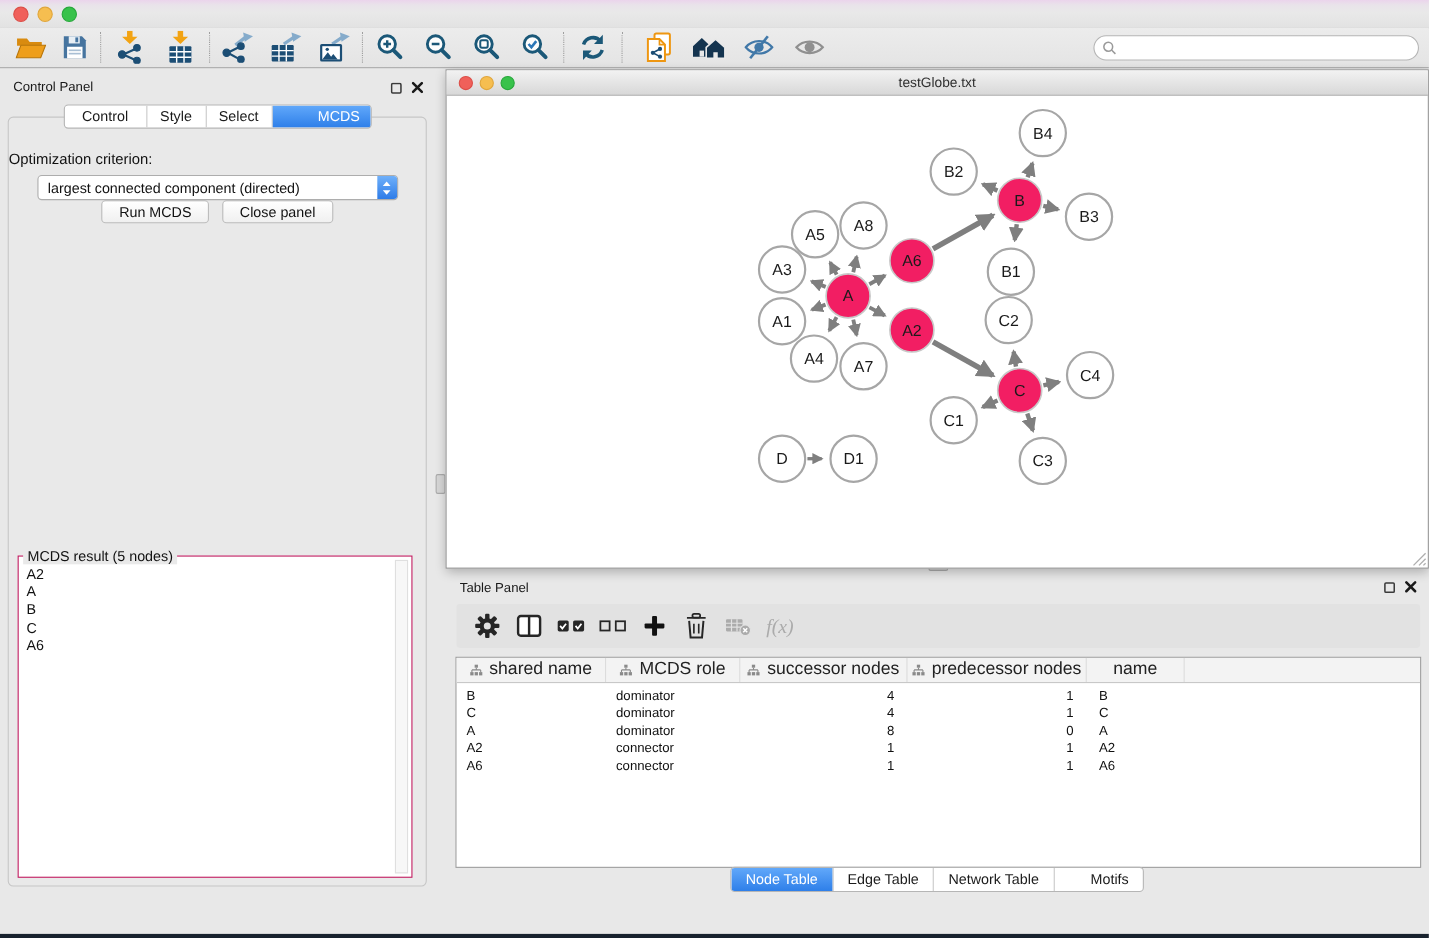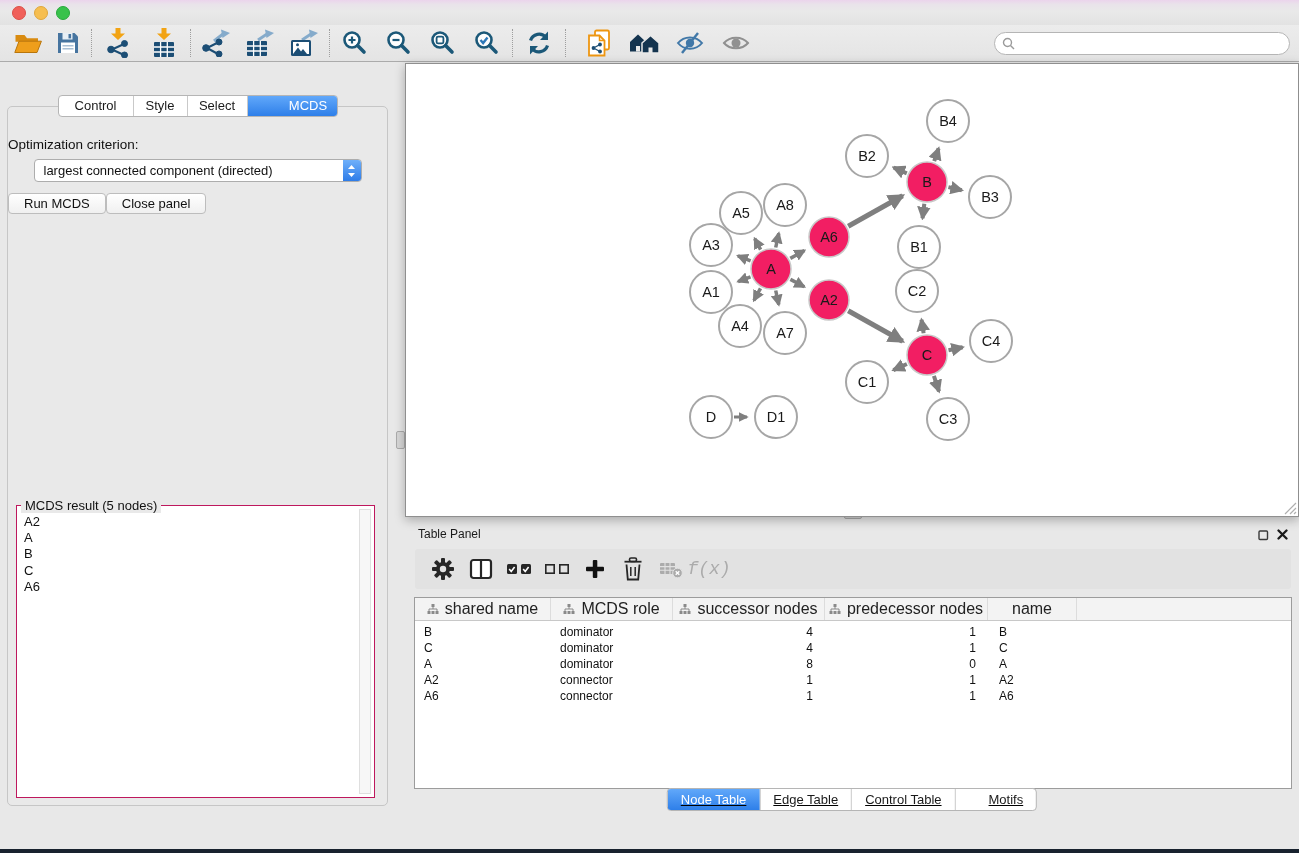--- a/index.html
+++ b/index.html
@@ -44,21 +44,21 @@
   .seg .tab.sel{background:linear-gradient(#61A8FA,#2E7FE9);color:#FFF;}
   .cp-tabs{position:absolute;top:33px;left:50%;transform:translateX(-50%);z-index:2;}
   .cp-body{position:absolute;top:44px;left:7px;right:7px;bottom:6px;background:#E9E9E9;
     border:1px solid #C6C6C6;border-radius:5px;}
   .opt-label{margin-top:30px;font-size:13.5px;color:#111;}
   .dropdown{position:relative;margin:7px auto 0;width:328px;height:23px;background:#FFF;
     border:1px solid #ADADAD;border-radius:4px;box-sizing:border-box;font-size:13px;color:#111;
     line-height:21px;padding-left:9px;}
   .stepper{position:absolute;right:0;top:0;bottom:0;width:18px;border-radius:0 3px 3px 0;
     background:linear-gradient(#6FB0FA,#2E7CE8);display:flex;align-items:center;justify-content:center;}
-  .cp-buttons{display:flex;justify-content:flex-start;margin-top:11px;}
+  .cp-buttons{display:flex;justify-content:center;gap:12px;}
   .btn{height:21px;padding:0 15px;background:linear-gradient(#FFFFFF,#F0F0F0);border:1px solid #BDBDBD;
     border-radius:4px;font-size:13px;color:#111;font-family:inherit;}
   .fieldset{position:absolute;top:350px;left:8px;right:12px;bottom:7px;background:#FFF;
     border:1px solid #be185d;margin-top:48px;}
   .legend{position:absolute;top:-8px;left:4px;background:#E9E9E9;padding:0 4px;font-size:13px;color:#111;}
   .result-list{padding:8px 2px 0 7px;font-size:13px;color:#111;}
   .ritem{line-height:16.2px;}
   .scroll-track{position:absolute;top:3px;bottom:3px;right:3px;width:12px;background:#F7F7F7;border:1px solid #DFDFDF;box-sizing:border-box;}
 
   
@@ -79,37 +79,37 @@
   .nlabel{font-size:14.5px;fill:#1A1A1A;font-family:"Liberation Sans","DejaVu Sans",sans-serif;}
   .grip{position:absolute;right:1px;bottom:1px;}
 
   
   .table-panel{position:absolute;left:405px;top:456px;width:894px;height:294px;}
   .tp-title{position:absolute;left:13px;top:9px;font-size:12px;color:#1A1A1A;}
   .tp-float{right:30px}.tp-close{right:11px}
   .tp-toolbar{position:absolute;top:31px;left:10px;right:8px;height:40px;background:#E2E2E2;
     border-radius:3px;display:flex;align-items:center;padding-left:9px;box-sizing:border-box;}
   .tpb{width:38px;display:flex;align-items:center;justify-content:center;height:36px;}
-  .fx{font-family:Liberation Mono, monospace;font-style:italic;font-size:18px;color:#ABABAB;}
+  .fx{font-family:Liberation Serif, serif;font-style:italic;font-size:18px;color:#ABABAB;}
   .tp-table{position:absolute;top:79px;left:9px;right:7px;height:190px;background:#FFF;
     border:1px solid #9C9C9C;overflow:hidden;}
   .tgrid{display:grid;grid-template-columns:136px 122px 152px 163px 89px 1fr;}
   .thead{height:22px;background:#F3F3F3;border-bottom:1px solid #C8C8C8;align-items:center;}
   .hcell{display:flex;justify-content:center;align-items:center;gap:6px;font-size:16px;color:#222;
     border-right:1px solid #DCDCDC;height:22px;box-sizing:border-box;}
   .hcell.last{border-right:1px solid #DCDCDC;}
   .hfill{border-right:none;}
   .tbody{padding-top:3px;}
   .trow{height:16px;align-items:center;}
   .tcell{font-size:12px;color:#111;padding-left:9px;white-space:nowrap;}
   .tcell.c2,.tcell.c3{text-align:right;padding-left:0;padding-right:12px;}
   .tcell.c4{padding-left:11px;}
   .tp-tabs{position:absolute;bottom:1px;left:50%;transform:translateX(-50%);}
   .tp-tabs .tab{padding:0 13px;height:21px;line-height:21px;}
-  .tp-tabs .seg{height:21px;text-decoration:underline;}
+  .tp-tabs .seg{height:21px;}
 
   
   .statusbar{position:absolute;top:818px;left:0;right:0;height:31px;
     background:linear-gradient(#F4F4F4,#E6E6E6);border-top:1px solid #ACACAC;box-sizing:border-box;}
   .list-btn{position:absolute;left:10px;top:4px;width:27px;height:23px;background:linear-gradient(#FFF,#E9E9E9);
     border:1px solid #B3B3B3;border-radius:3px;display:flex;align-items:center;justify-content:center;}
   .memory-btn{position:absolute;right:12px;top:4px;height:23px;padding:0 10px;display:flex;align-items:center;
     gap:6px;border:1px solid #B3B3B3;border-radius:3px;background:linear-gradient(#FFF,#EFEFEF);font-size:12px;color:#111;}
   .mem-dot{width:11px;height:11px;border-radius:50%;background:#1FA23D;border:1px solid #178232;}
   .desktop-strip{position:absolute;top:849px;left:0;right:0;height:4px;background:#18222E;}
@@ -276,20 +276,33 @@
         <circle cx="5.5" cy="5.5" r="4" fill="none" stroke="#9A9A9A" stroke-width="1.4"></circle>
         <line x1="8.5" y1="8.5" x2="12" y2="12" stroke="#9A9A9A" stroke-width="1.4"></line>
       </svg>
       <input type="text" placeholder="" style="">
     </div>
   </div>
 
   <div class="workspace">
 
     <div class="control-panel">
+      <div class="cp-header">
+        <span class="cp-title">Control Panel</span>
+        <span class="float-ic cp-float">
+          <svg width="11" height="11">
+              <rect x="1" y="1" width="8.5" height="8.5" rx="1" fill="none" stroke="#3A3A3A" stroke-width="1.4"></rect>
+            </svg>
+        </span>
+        <span class="close-ic cp-close">
+          <svg width="11" height="11">
+              <path d="M1.5 1.5 L9.5 9.5 M9.5 1.5 L1.5 9.5" stroke="#1A1A1A" stroke-width="2.3" stroke-linecap="round"></path>
+            </svg>
+        </span>
+      </div>
       <div class="cp-tabs seg">
         <div class="tab" style="width:72px">Control</div>
         <div class="tab" style="width:51px">Style</div>
         <div class="tab" style="width:57px">Select</div>
         <div class="tab sel" style="width:55px">MCDS</div>
       </div>
       <div class="cp-body">
         <div class="opt-label">Optimization criterion:</div>
         <div class="dropdown">
           <span>largest connected component (directed)</span>
@@ -316,20 +329,28 @@
           <div class="scroll-track"></div>
         </div>
       </div>
     </div>
 
     <div class="nub nub-v"></div>
     <div class="nub nub-h"></div>
     <div class="nub nub-r"></div>
 
     <div class="network-window">
+      <div class="inner-titlebar">
+        <div class="inner-lights">
+          <span class="light red"></span>
+          <span class="light yellow"></span>
+          <span class="light green"></span>
+        </div>
+        <div class="inner-title">testGlobe.txt</div>
+      </div>
       <svg class="graph" width="890" height="427" viewBox="0 0 890 427">
         <defs>
           <marker id="arrowhead" viewBox="0 0 6 6" refX="5" refY="3" markerWidth="3.4" markerHeight="3.4" orient="auto" markerUnits="strokeWidth">
             <path d="M0 0 L6 3 L0 6 Z" fill="#7F7F7F"></path>
           </marker>
         </defs>
       <line x1="344.5" y1="189.9" x2="332.1" y2="194.6" stroke="#7F7F7F" stroke-width="3.5" marker-end="url(#arrowhead)"></line>
           <line x1="384.4" y1="192.4" x2="398.3" y2="199.8" stroke="#7F7F7F" stroke-width="3.5" marker-end="url(#arrowhead)"></line>
           <line x1="344.6" y1="173.8" x2="331.9" y2="168.8" stroke="#7F7F7F" stroke-width="3.5" marker-end="url(#arrowhead)"></line>
           <line x1="354.5" y1="201.3" x2="347.9" y2="213.5" stroke="#7F7F7F" stroke-width="3.5" marker-end="url(#arrowhead)"></line>
@@ -606,21 +627,21 @@
               <div class="tcell c4">A6</div>
               <div class="tcell"></div>
             </div>
           </div>
       </div>
 
       <div class="tp-tabs">
         <div class="seg">
           <div class="tab sel">Node Table</div>
           <div class="tab">Edge Table</div>
-          <div class="tab">Control Table</div>
+          <div class="tab">Network Table</div>
           <div class="tab">Motifs</div>
         </div>
       </div>
     </div>
   </div>
 
   <div class="desktop-strip"></div>
 </div>
 
 </body></html>

